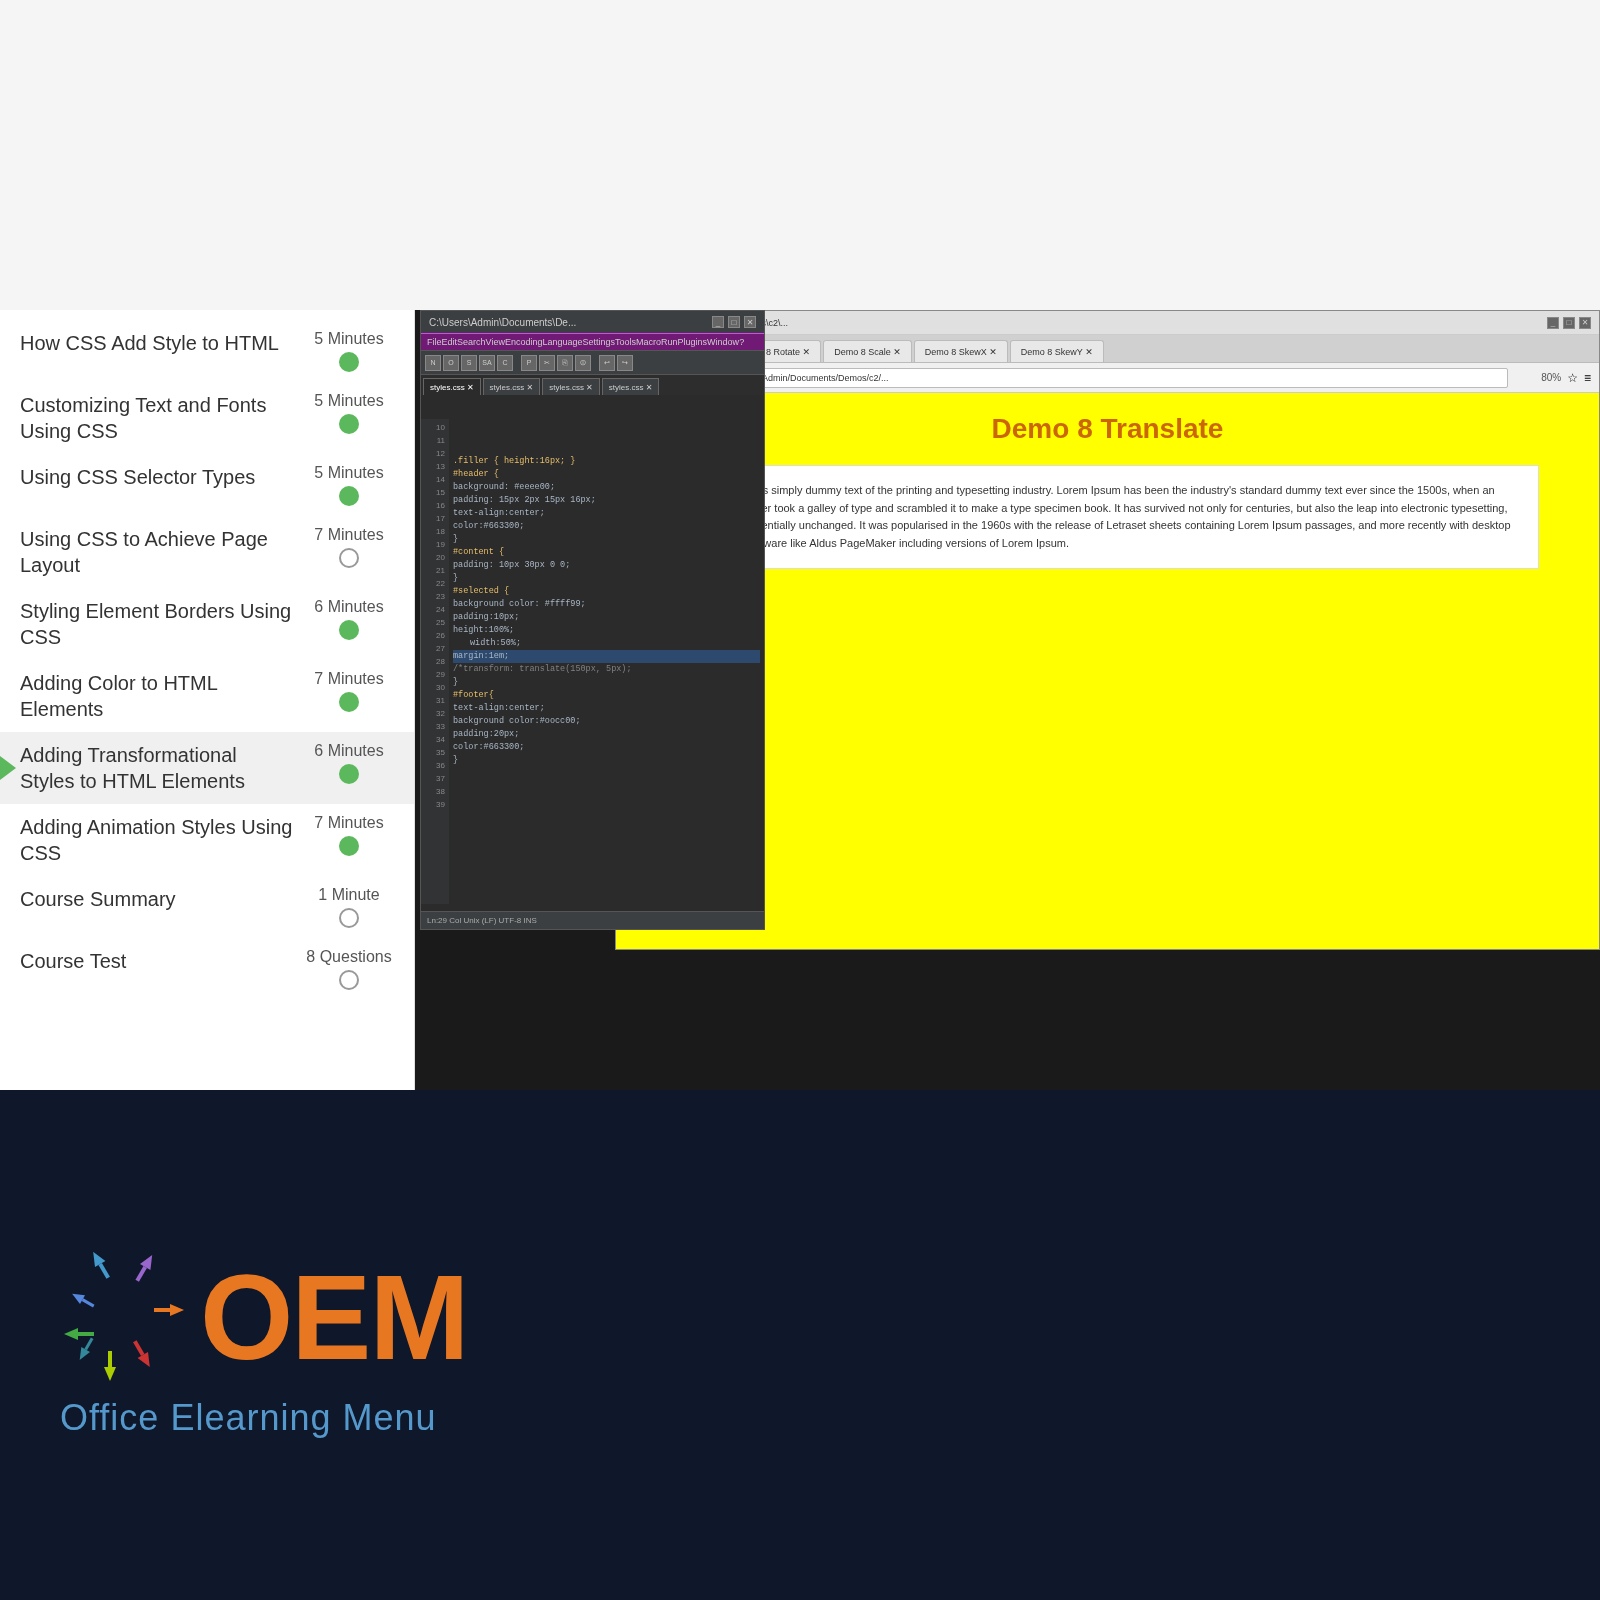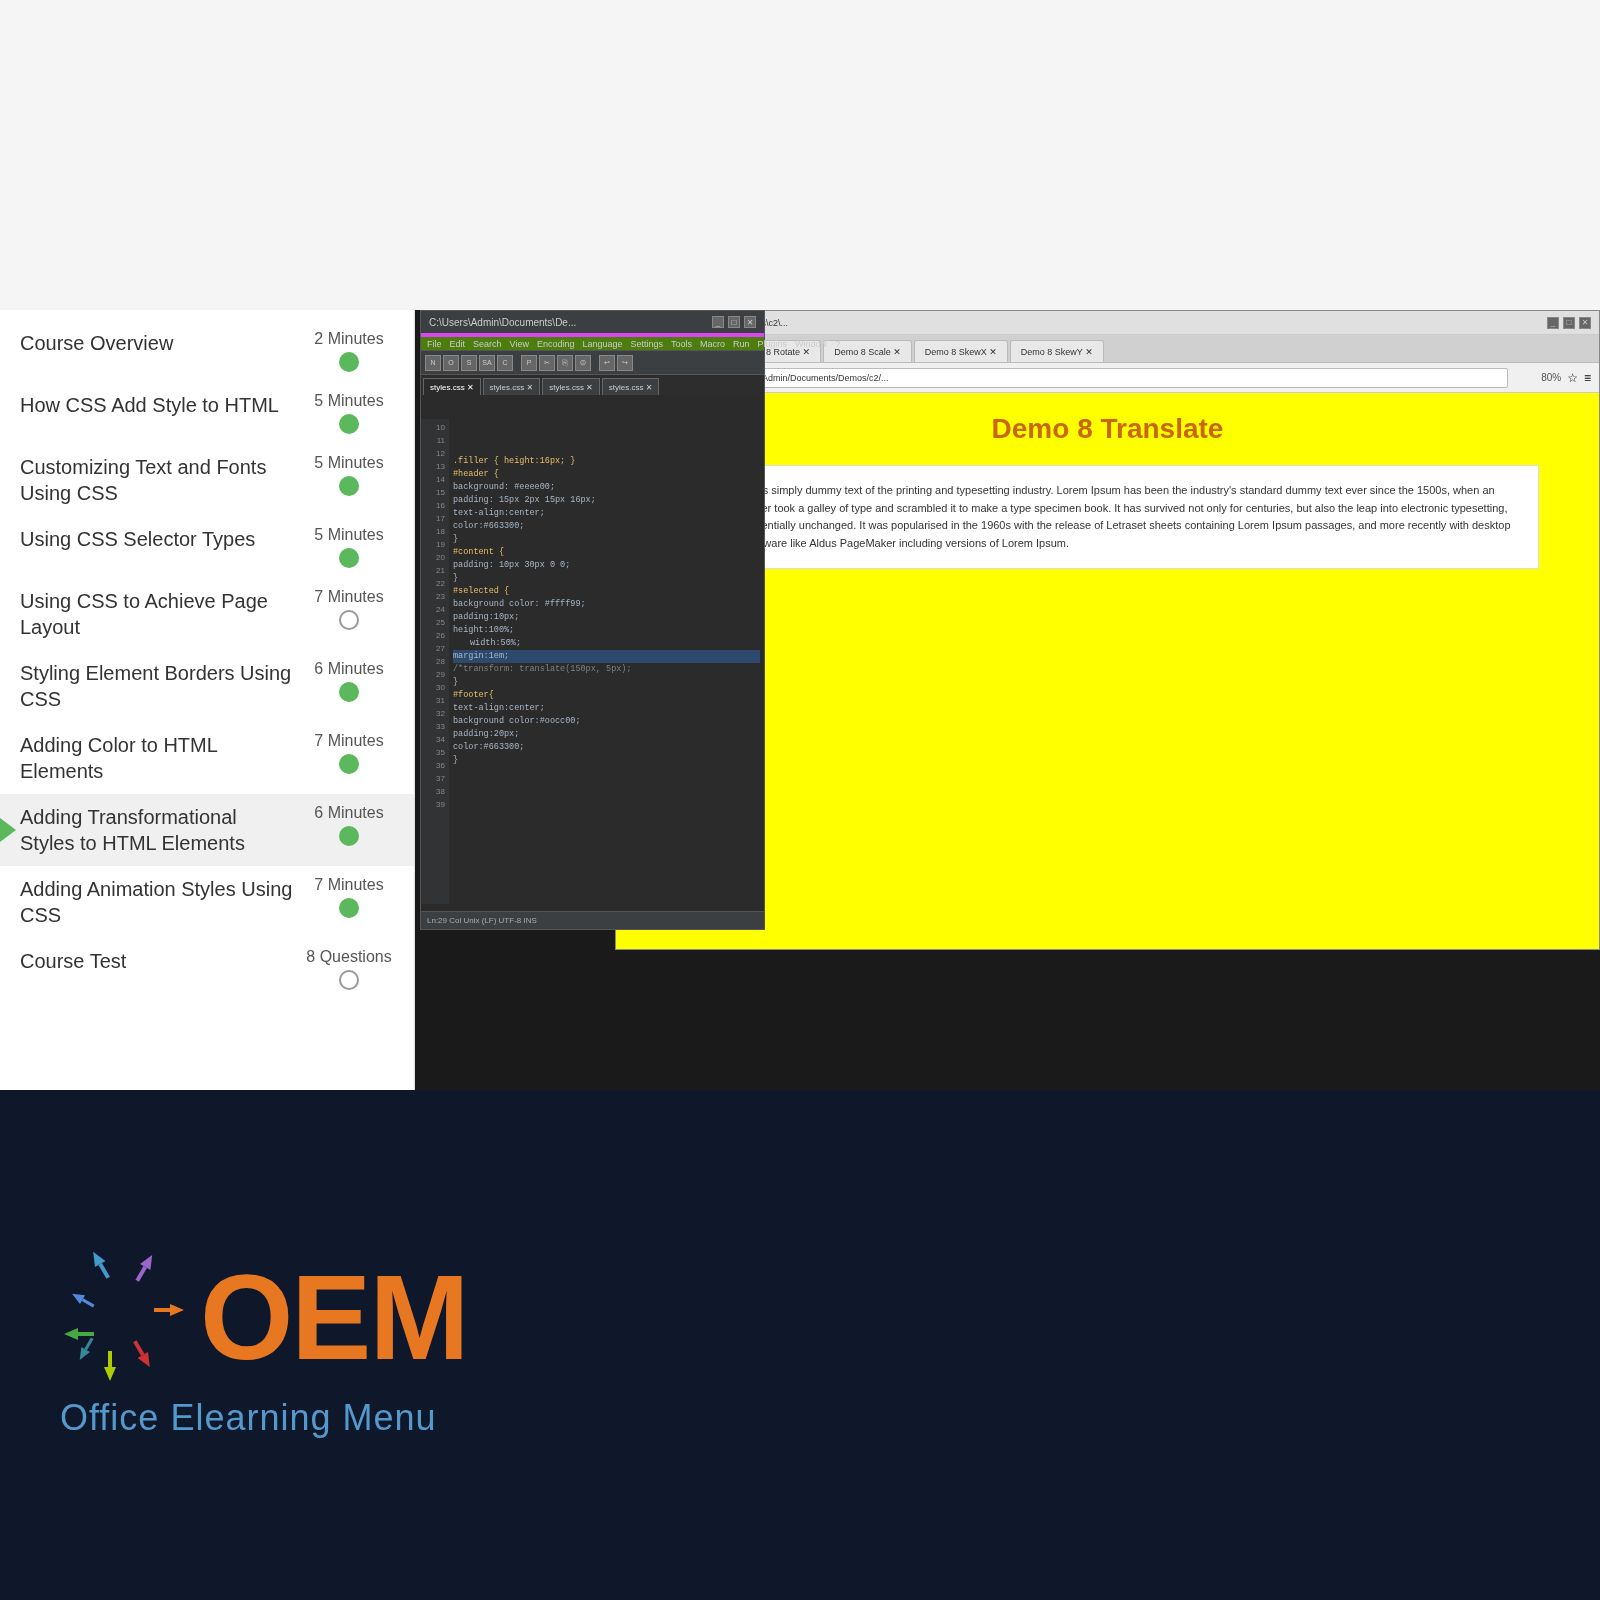--- a/index.html
+++ b/index.html
@@ -137,28 +137,27 @@
       background: #666;
       cursor: pointer;
       font-size: 8px;
       display: flex;
       align-items: center;
       justify-content: center;
       color: #ccc;
     }
 
     .editor-menubar {
-      background: #4d7c0f;
-      border-top: 4px solid #d946ef;
+      background: #701a75;
+      border-top: 1px solid #d946ef;
       border-bottom: 1px solid #555;
       padding: 2px 6px;
       font-size: 9px;
       color: #ccc;
       display: flex;
-      gap: 8px;
       height: 18px;
       align-items: center;
     }
 
     .editor-toolbar {
       background: #3c3f41;
       padding: 2px 4px;
       height: 24px;
       display: flex;
       align-items: center;
@@ -425,27 +424,20 @@
   </style>
 </head>
 <body>
 
 <div class="top-area"></div>
 
 <div class="main-content">
 
   <div class="sidebar">
 
-  <div class="sidebar-item">
-        <span class="sidebar-item-text">Course Overview</span>
-        <div class="sidebar-item-meta">
-          <span class="sidebar-item-duration">2 Minutes</span>
-          <div class="sidebar-item-indicator indicator-green"></div>
-        </div>
-      </div>
       <div class="sidebar-item">
         <span class="sidebar-item-text">How CSS Add Style to HTML</span>
         <div class="sidebar-item-meta">
           <span class="sidebar-item-duration">5 Minutes</span>
           <div class="sidebar-item-indicator indicator-green"></div>
         </div>
       </div>
       <div class="sidebar-item">
         <span class="sidebar-item-text">Customizing Text and Fonts Using CSS</span>
         <div class="sidebar-item-meta">
@@ -487,20 +479,27 @@
         <div class="sidebar-item-meta">
           <span class="sidebar-item-duration">6 Minutes</span>
           <div class="sidebar-item-indicator indicator-green"></div>
         </div>
       </div>
       <div class="sidebar-item">
         <span class="sidebar-item-text">Adding Animation Styles Using CSS</span>
         <div class="sidebar-item-meta">
           <span class="sidebar-item-duration">7 Minutes</span>
           <div class="sidebar-item-indicator indicator-green"></div>
+        </div>
+      </div>
+      <div class="sidebar-item">
+        <span class="sidebar-item-text">Course Summary</span>
+        <div class="sidebar-item-meta">
+          <span class="sidebar-item-duration">1 Minute</span>
+          <div class="sidebar-item-indicator indicator-outline"></div>
         </div>
       </div>
       <div class="sidebar-item">
         <span class="sidebar-item-text">Course Test</span>
         <div class="sidebar-item-meta">
           <span class="sidebar-item-duration">8 Questions</span>
           <div class="sidebar-item-indicator indicator-outline"></div>
         </div>
       </div>
     </div>

